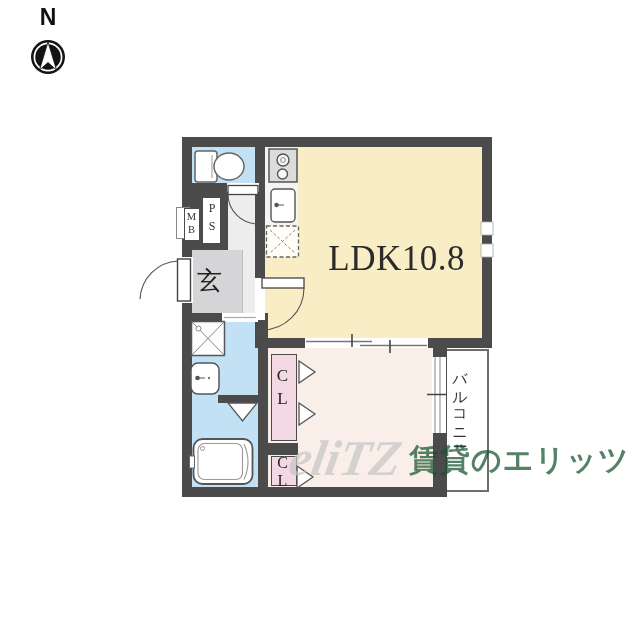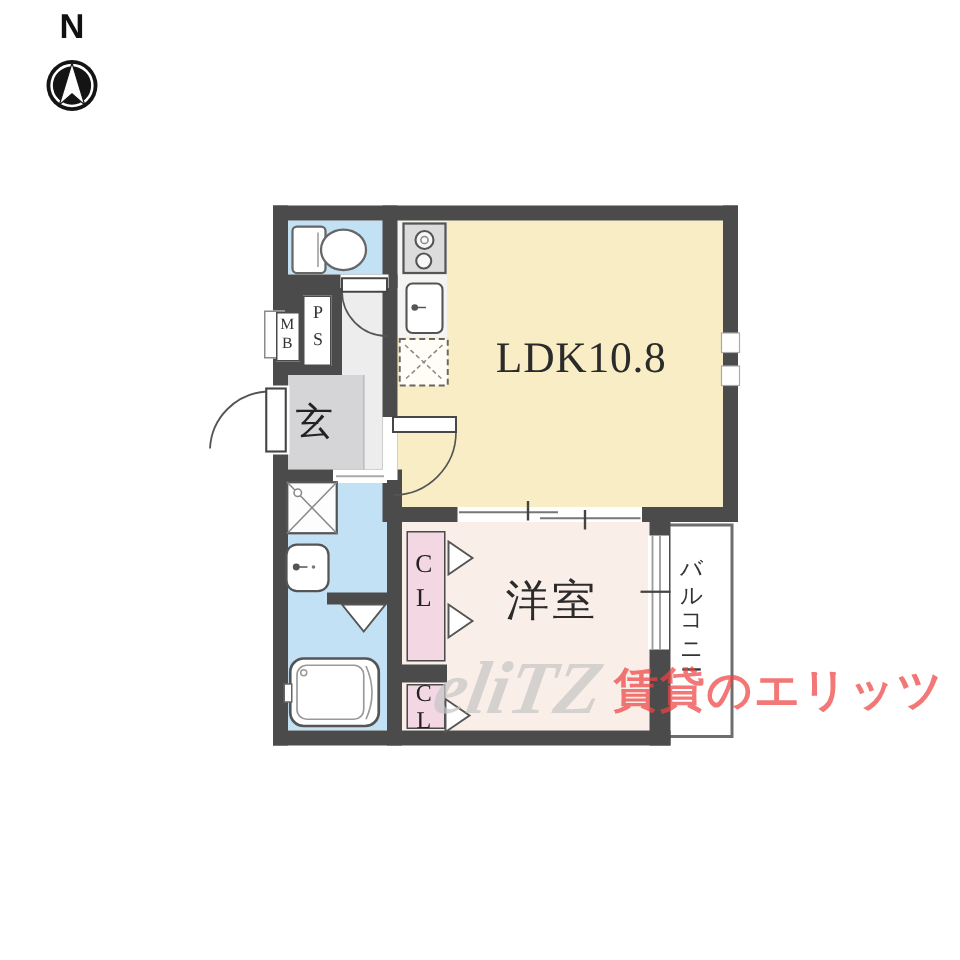--- a/index.html
+++ b/index.html
@@ -40,41 +40,41 @@
   .op-mbpanel{left:176px;top:207px;width:14px;height:32px;border:1px solid #8a8a8a;box-sizing:border-box;}
   .op-toiletdoor{left:227px;top:183px;width:32px;height:9px;}
   .op-ldkdoor{left:255px;top:278px;width:10px;height:42px;}
   .op-washdoor{left:222px;top:313px;width:36px;height:9px;}
   .op-sliding{left:305px;top:338px;width:123px;height:10px;}
   .op-balwin{left:432px;top:357px;width:14px;height:76px;}
   
   .fixtures-svg{position:absolute;left:0;top:0;width:640px;height:640px;z-index:20;pointer-events:none;}
   
   .lbl{position:absolute;z-index:30;color:#2b2b2b;}
-  .lbl-ldk{left:310px;top:223px;width:155px;text-align:center;font-size:29px;letter-spacing:.5px;}
+  .lbl-ldk{left:310px;top:239px;width:155px;text-align:right;font-size:35px;letter-spacing:.5px;}
   .lbl-bed1{left:302px;top:381px;width:132px;text-align:center;font-size:29px;letter-spacing:2px;}
   .lbl-bed2{left:302px;top:413px;width:132px;text-align:center;font-size:29px;letter-spacing:1px;}
   .vtext{writing-mode:vertical-rl;}
   .upright{text-orientation:upright;}
   .lbl-balcony{left:450px;top:362px;height:124px;font-size:15px;letter-spacing:2px;color:#333;}
   .lbl-cl-u{left:272px;top:366px;font-size:17px;letter-spacing:4px;color:#222;}
   .lbl-cl-l{left:273px;top:454px;font-size:16px;letter-spacing:1px;color:#222;}
   .lbl-genkan{left:197px;top:264px;font-size:25px;color:#222;}
   .lbl-ps{left:204px;top:201px;font-size:12px;letter-spacing:4px;color:#333;}
   .lbl-mb{left:186px;top:211px;font-size:10.5px;letter-spacing:2px;color:#333;}
   .ps-box{left:202px;top:197px;width:19px;height:47px;background:#fff;border:1.5px solid #4b4b4b;box-sizing:border-box;z-index:12;}
   .mb-box{left:184px;top:208px;width:16px;height:33px;background:#fff;border:1.5px solid #4b4b4b;box-sizing:border-box;z-index:12;}
   
   .compass-n{left:36px;top:4px;width:24px;text-align:center;font-family:"Liberation Sans",sans-serif;
              font-weight:bold;font-size:23px;color:#111;z-index:30;}
   
   .watermark{left:290px;top:436px;z-index:40;display:flex;align-items:flex-end;gap:8px;opacity:.72;white-space:nowrap;}
   .wm-logo{font-family:"Liberation Serif",serif;font-style:italic;font-weight:bold;font-size:50px;
            line-height:.9;color:#c6c6c6;transform:skewX(-10deg);}
-  .wm-text{font-family:"Liberation Sans",sans-serif;font-weight:bold;font-size:30px;color:#ef4444;letter-spacing:1px;}
+  .wm-text{font-family:"Liberation Sans",sans-serif;font-weight:bold;font-size:30px;color:#14532d;letter-spacing:1px;}
 </style>
 </head>
 <body>
 
 <div class="canvas">
 
   <div class="abs compass-n">N</div>
 
   <div class="floor toilet-floor"></div>
   <div class="floor hall-floor"></div>
@@ -205,21 +205,20 @@
 
     <g>
       <rect x="481" y="222" width="12" height="13" fill="#fff" stroke="#aaa" stroke-width="0.8"></rect>
       <rect x="481" y="244" width="12" height="13" fill="#fff" stroke="#aaa" stroke-width="0.8"></rect>
     </g>
 
     <line x1="224" y1="317.5" x2="256" y2="317.5" stroke="#aaa" stroke-width="1.2"></line>
   </svg>
 
   <div class="lbl lbl-ldk">LDK10.8</div>
-  <div class="lbl lbl-bed1">洋室</div>
   <div class="lbl lbl-balcony vtext">バルコニー</div>
   <div class="lbl lbl-cl-u vtext upright">CL</div>
   <div class="lbl lbl-cl-l vtext upright">CL</div>
   <div class="lbl lbl-genkan">玄</div>
   <div class="lbl lbl-ps vtext upright">PS</div>
   <div class="lbl lbl-mb vtext upright">MB</div>
 
   <div class="abs watermark">
     <span class="wm-logo">eliTZ</span>
     <span class="wm-text">賃貸のエリッツ</span>

